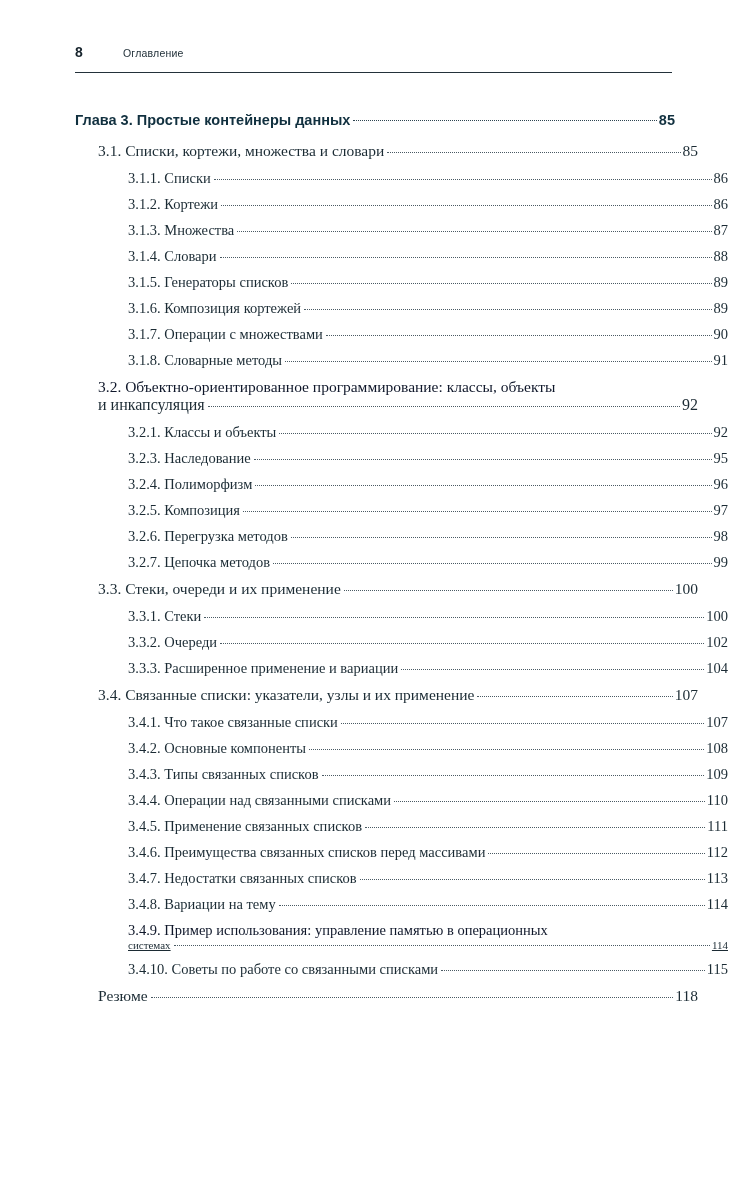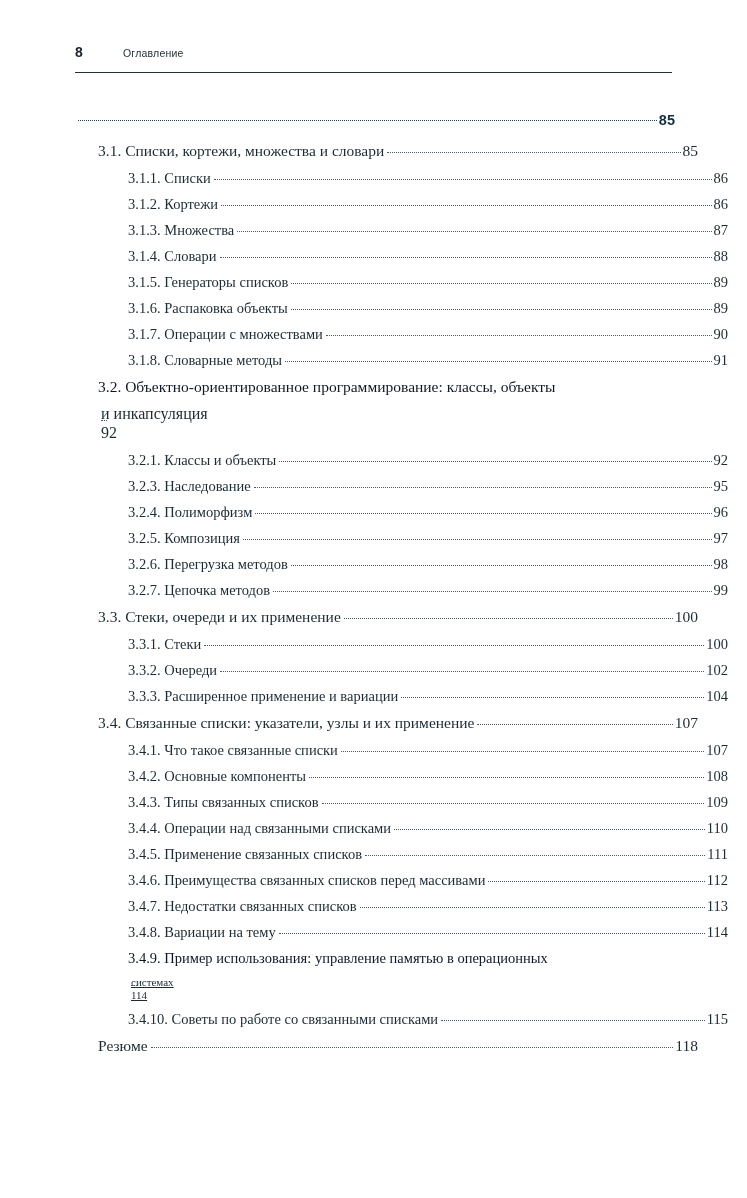--- a/index.html
+++ b/index.html
@@ -109,36 +109,37 @@
     margin-bottom: 10px;
   }
   .wrap .first-line {
     font-size: 15.5px;
     color: #0f172a;
   }
   .wrap.lvl1-wrap .first-line { margin-left: 23px; }
   .wrap.lvl1-wrap .row { margin-left: 23px; }
   .wrap.lvl2-wrap .first-line { margin-left: 53px; font-size: 14.5px; }
   .wrap.lvl2-wrap .row { margin-left: 53px; font-size: 11px; text-decoration: underline; }
-  .wrap .row { margin-top: 9px; flex-direction: column; }
+  .wrap .row { margin-top: 0; }
 </style>
 </head>
 <body>
 
 <div class="page">
 
   <div class="header">
     <span class="folio">8</span>
     <span class="running-title">Оглавление</span>
   </div>
   <div class="header-rule"></div>
 
   <div class="toc">
 
     <div class="row lvl-chapter">
+      <span class="title">Глава 3. Простые контейнеры данных</span>
       <span class="leader"></span>
       <span class="page-num">85</span>
     </div>
 
     <div id="toc-list">
         <div class="row lvl1">
           <span class="title">3.1. Списки, кортежи, множества и словари</span>
           <span class="leader"></span>
           <span class="page-num">85</span>
         </div>
@@ -161,21 +162,21 @@
           <span class="title">3.1.4. Словари</span>
           <span class="leader"></span>
           <span class="page-num">88</span>
         </div>
         <div class="row lvl2">
           <span class="title">3.1.5. Генераторы списков</span>
           <span class="leader"></span>
           <span class="page-num">89</span>
         </div>
         <div class="row lvl2">
-          <span class="title">3.1.6. Распаковка объекты</span>
+          <span class="title">3.1.6. Композиция кортежей</span>
           <span class="leader"></span>
           <span class="page-num">89</span>
         </div>
         <div class="row lvl2">
           <span class="title">3.1.7. Операции с множествами</span>
           <span class="leader"></span>
           <span class="page-num">90</span>
         </div>
         <div class="row lvl2">
           <span class="title">3.1.8. Словарные методы</span>

